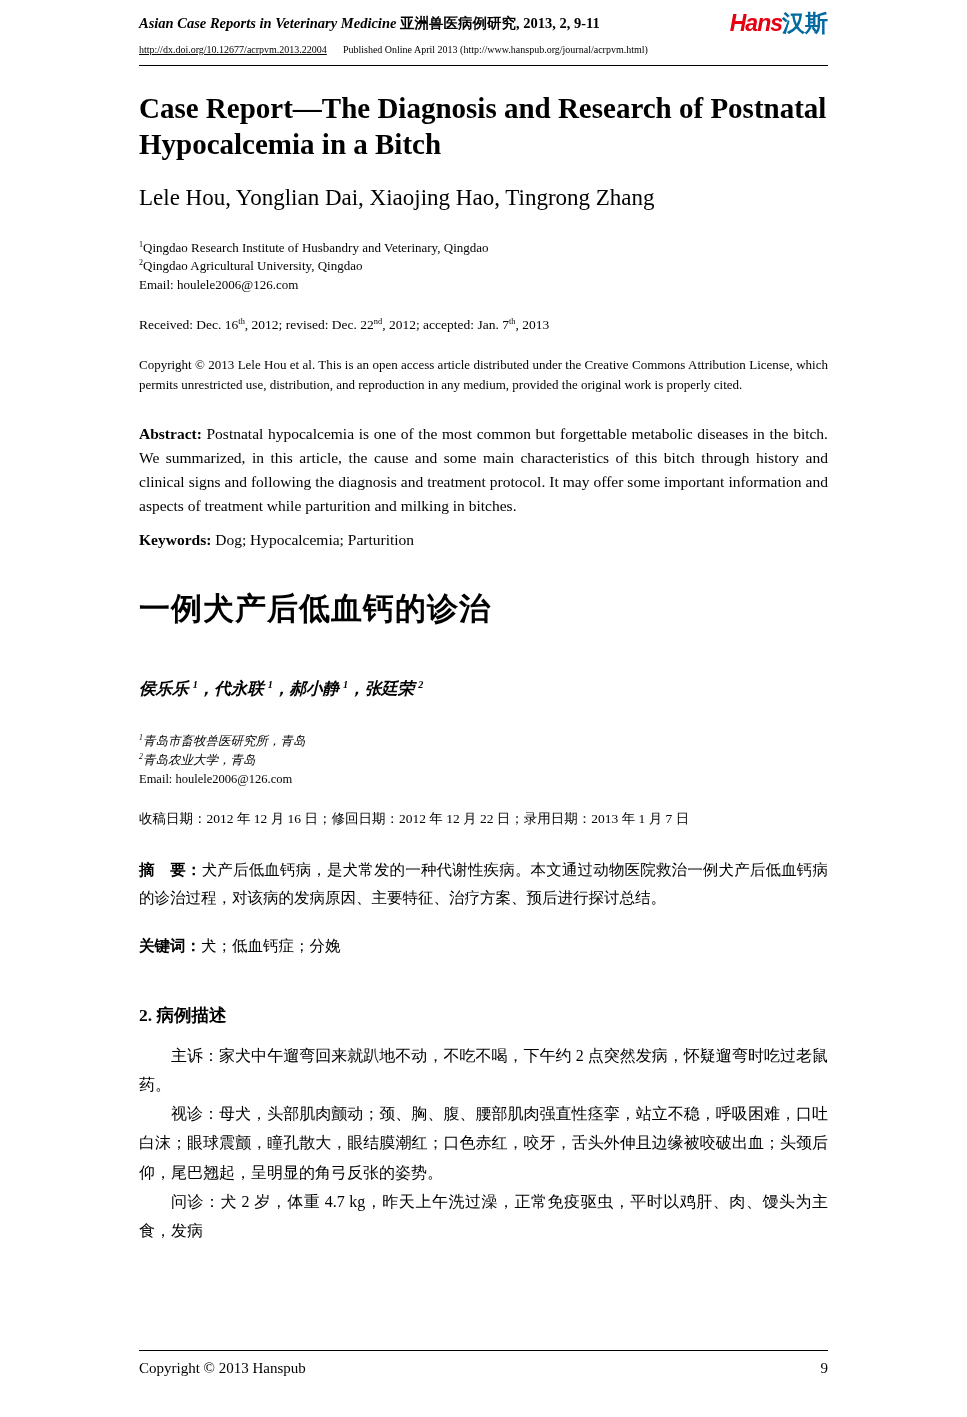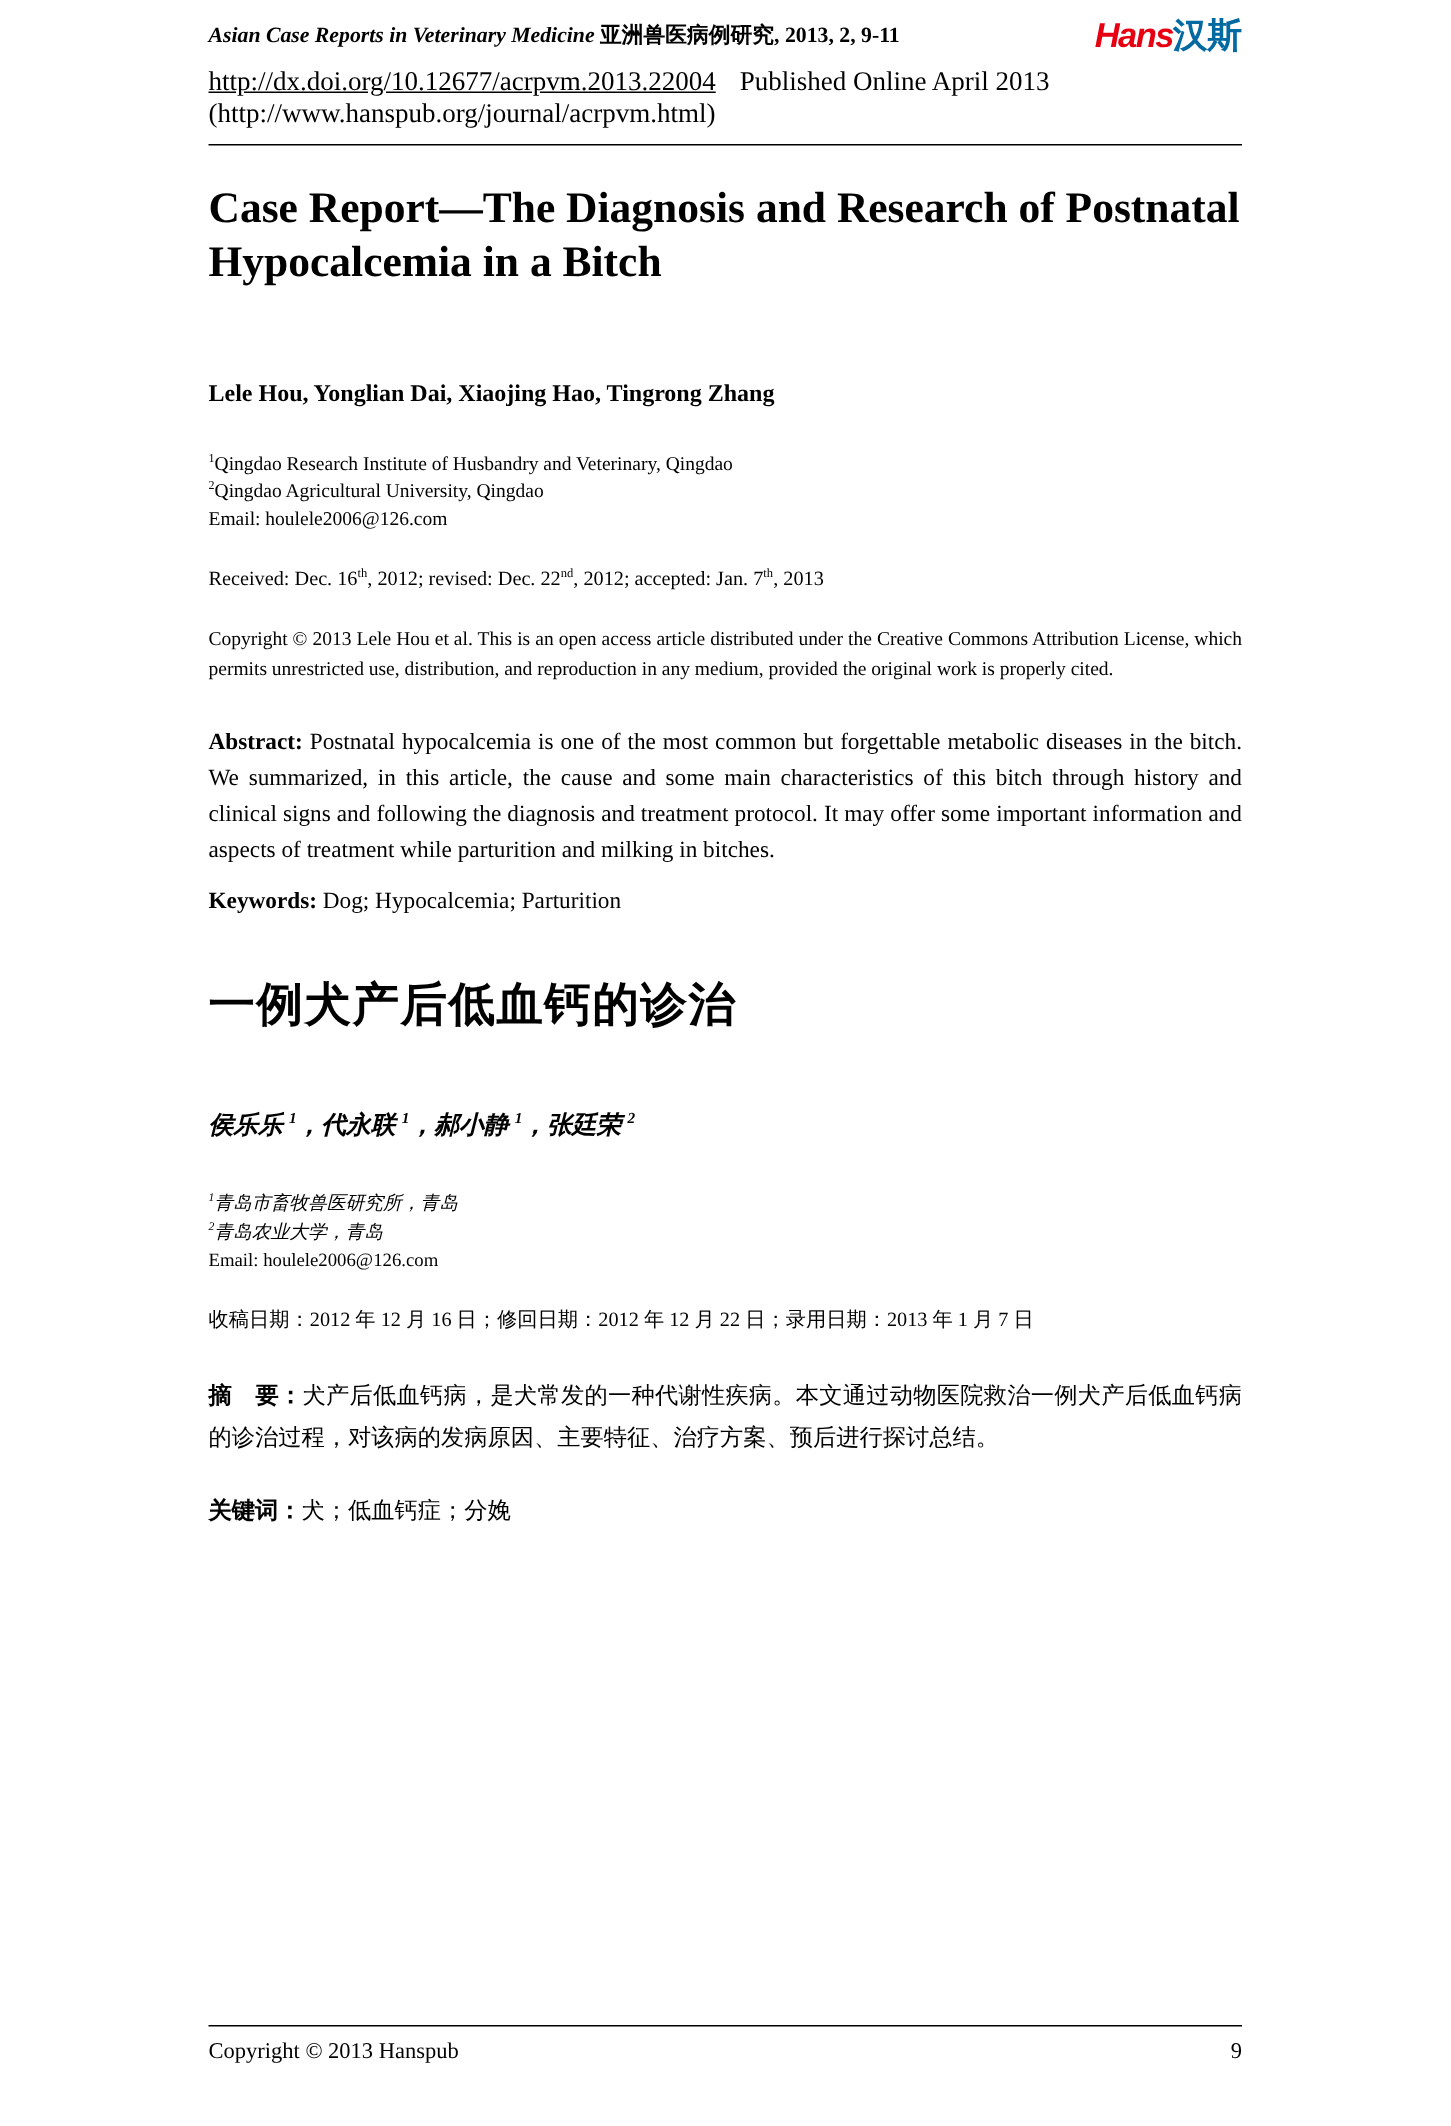--- a/index.html
+++ b/index.html
@@ -17,28 +17,28 @@
   }
   sup { font-size: 0.62em; vertical-align: super; line-height: 0; }
 
   
   .header-top { display: flex; justify-content: space-between; align-items: flex-start; }
   .journal-line { font-size: 14.5px; font-weight: bold; padding-top: 6px; }
   .j-en { font-style: italic; }
   .logo { font-size: 23px; font-weight: bold; font-family: "Liberation Sans", "DejaVu Sans", sans-serif; white-space: nowrap; }
   .logo-red { color: #e60012; font-style: italic; letter-spacing: -1px; }
   .logo-black { color: #0369a1; }
-  .doi-line { font-size: 18px; margin-top: 5px; }
+  .doi-line { font-size: 10px; margin-top: 5px; }
   .doi { color: #000; text-decoration: underline; cursor: pointer; }
   .published { margin-left: 16px; }
   .header-rule { border: none; border-top: 1.5px solid #000; margin-top: 10px; }
 
   
   .title { font-size: 29px; font-weight: bold; line-height: 1.25; margin-top: 24px; }
-  .authors { font-size: 16px; font-weight: bold; margin-top: 60px; }
+  .authors { font-size: 23px; font-weight: normal; margin-top: 22px; }
   .affils { margin-top: 28px; font-size: 13px; line-height: 1.45; }
   .received { margin-top: 22px; font-size: 13.5px; }
   .copyright { margin-top: 22px; font-size: 13px; line-height: 1.5; text-align: justify; }
   .abstract { margin-top: 28px; font-size: 15.5px; line-height: 1.55; text-align: justify; }
   .keywords { margin-top: 13px; font-size: 15.5px; }
   .b { font-weight: bold; }
 
   
   .zh-title { margin-top: 39px; font-size: 31px; font-weight: bold; letter-spacing: 1px; }
   .zh-authors { margin-top: 48px; font-size: 16.5px; font-weight: bold; font-style: italic; }
@@ -108,20 +108,26 @@
     <p class="email-line">Email: houlele2006@126.com</p>
   </div>
 
   <p class="zh-dates">收稿日期：2012 年 12 月 16 日；修回日期：2012 年 12 月 22 日；录用日期：2013 年 1 月 7 日</p>
 
   <p class="zh-abstract"><span class="b">摘　要：</span><span>犬产后低血钙病，是犬常发的一种代谢性疾病。本文通过动物医院救治一例犬产后低血钙病的诊治过程，对该病的发病原因、主要特征、治疗方案、预后进行探讨总结。</span></p>
 
   <p class="zh-keywords"><span class="b">关键词：</span><span>犬；低血钙症；分娩</span></p>
 
   <div class="columns">
+    <div class="col">
+      <h2 class="sec-heading">2. 病例描述</h2>
+      <p>主诉：家犬中午遛弯回来就趴地不动，不吃不喝，下午约 2 点突然发病，怀疑遛弯时吃过老鼠药。</p>
+      <p>视诊：母犬，头部肌肉颤动；颈、胸、腹、腰部肌肉强直性痉挛，站立不稳，呼吸困难，口吐白沫；眼球震颤，瞳孔散大，眼结膜潮红；口色赤红，咬牙，舌头外伸且边缘被咬破出血；头颈后仰，尾巴翘起，呈明显的角弓反张的姿势。</p>
+      <p>问诊：犬 2 岁，体重 4.7 kg，昨天上午洗过澡，正常免疫驱虫，平时以鸡肝、肉、馒头为主食，发病</p>
+    </div>
   </div>
 
   <footer class="footer">
     <hr class="footer-rule">
     <div class="footer-row">
       <span>Copyright © 2013 Hanspub</span>
       <span>9</span>
     </div>
   </footer>
 

